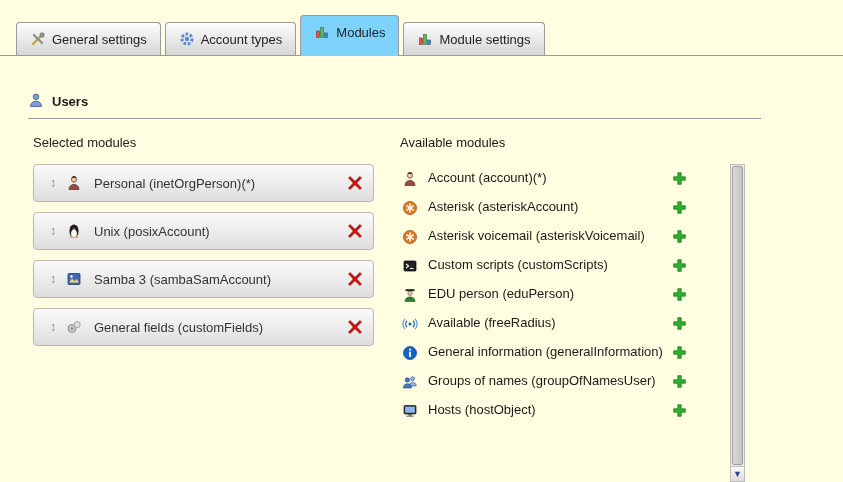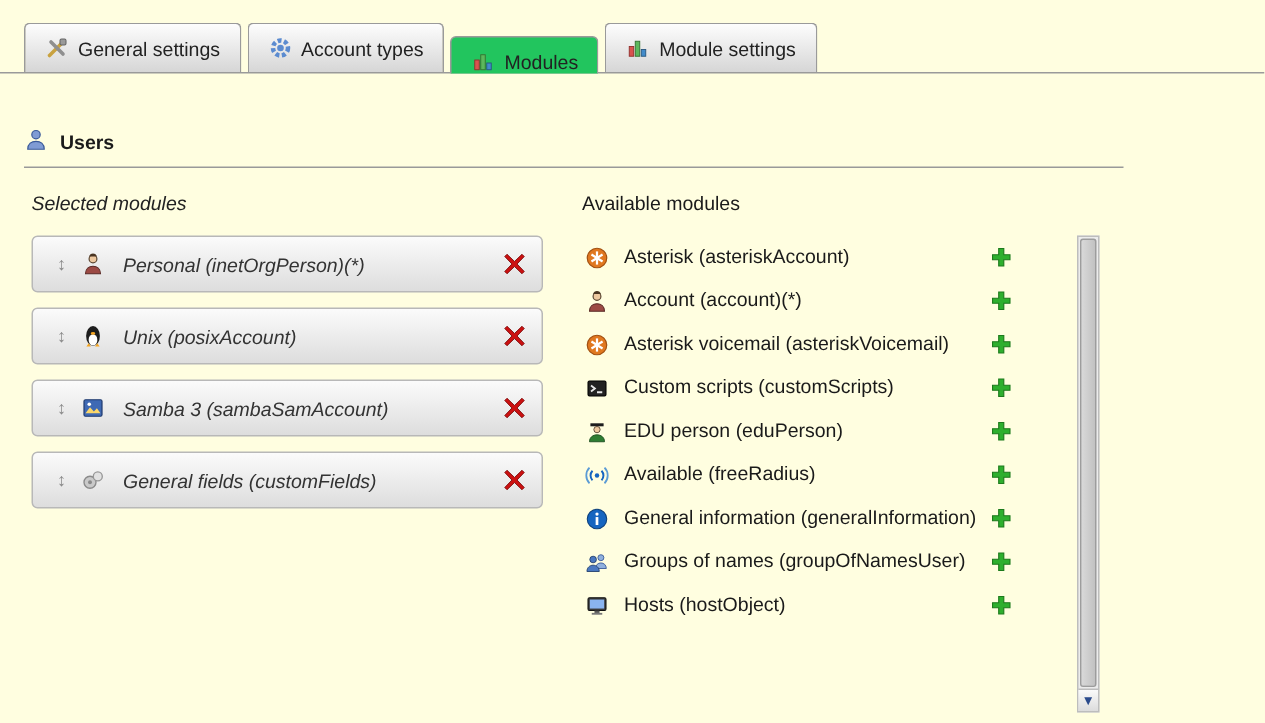--- a/index.html
+++ b/index.html
@@ -19,39 +19,39 @@
   .tab {
     position: relative;
     display: flex; align-items: center; gap: 6px;
     padding: 8px 13px;
     border: 1px solid #9a9a9a; border-bottom: none;
     border-radius: 4px 4px 0 0;
     background: linear-gradient(#fdfdfd, #d6d6d6);
     color: #222; cursor: pointer; white-space: nowrap;
   }
   .tab.active {
-    background: #22c55e;
-    margin-bottom: -1px; padding-bottom: 0;
+    background: #7dd3fc;
+    margin-bottom: -1px; padding-bottom: 16px;
     z-index: 2;
   }
   .tab .ticon { width: 16px; height: 16px; display: inline-block; }
   .tab .ticon svg { display: block; }
   
-  .content { padding: 0 16px; }
+  .content { padding: 0 28px; }
   .section-head {
     display: flex; align-items: center; gap: 8px;
     margin-top: 36px; font-weight: bold;
   }
   .section-rule {
     height: 1px; background: #999; border: none;
     width: 733px; margin-top: 7px;
   }
   
   .cols { display: flex; gap: 26px; margin-top: 16px; }
-  .col-left  { width: 346px; font-style: italic; }
+  .col-left  { width: 346px; }
   .col-right { width: 345px; }
   .col-title { color: #222; margin-left: 5px; }
   
   .sel-list { margin-top: 14px; margin-left: 5px; }
   .sel-row {
     display: flex; align-items: center;
     height: 38px; margin-bottom: 10px; padding: 0 10px;
     border: 1px solid #b8b8b8; border-radius: 4px;
     background: linear-gradient(#fbfbfb, #dddddd);
     cursor: move;
@@ -231,55 +231,55 @@
 
     <div class="col-right">
       <div>Available modules</div>
 
       <div class="avail-box">
         <div class="avail-list">
 
           <div class="avail-row">
             <span class="micon">
               <svg viewBox="0 0 16 16" width="16" height="16">
+                <circle cx="8" cy="4.6" r="2.6" fill="#eec9a0" stroke="#5a4632" stroke-width="0.8"></circle>
+                <path d="M5.4 3 a2.7 2.7 0 0 1 5.2 0 z" fill="#4a3522"></path>
+                <path d="M3 14.5 c0-3.4 2.3-5 5-5 s5 1.6 5 5 z" fill="#9c4a44" stroke="#5a2a26" stroke-width="0.7"></path>
+              </svg>
+            </span>
+            <span class="avail-label">Account (account)(*)</span>
+            <span class="add-btn">
+              <svg viewBox="0 0 16 16" width="15" height="15">
+                <path d="M6.2 1.8 h3.6 v4.4 h4.4 v3.6 h-4.4 v4.4 H6.2 v-4.4 H1.8 V6.2 h4.4 z" fill="#2eaf2e" stroke="#1c7a1c" stroke-width="0.8"></path>
+              </svg>
+            </span>
+          </div>
+
+          <div class="avail-row">
+            <span class="micon">
+              <svg viewBox="0 0 16 16" width="16" height="16">
                 <circle cx="8" cy="8" r="6.5" fill="#e07820" stroke="#a04f10" stroke-width="0.8"></circle>
                 <g stroke="#fff" stroke-width="1.5">
                     <line x1="8" y1="3.6" x2="8" y2="12.4"></line>
                     <line x1="4.3" y1="5.7" x2="11.7" y2="10.3"></line>
                     <line x1="4.3" y1="10.3" x2="11.7" y2="5.7"></line>
                   </g>
               </svg>
             </span>
             <span class="avail-label">Asterisk (asteriskAccount)</span>
             <span class="add-btn">
               <svg viewBox="0 0 16 16" width="15" height="15">
                 <path d="M6.2 1.8 h3.6 v4.4 h4.4 v3.6 h-4.4 v4.4 H6.2 v-4.4 H1.8 V6.2 h4.4 z" fill="#2eaf2e" stroke="#1c7a1c" stroke-width="0.8"></path>
               </svg>
             </span>
           </div>
 
           <div class="avail-row">
             <span class="micon">
               <svg viewBox="0 0 16 16" width="16" height="16">
-                <circle cx="8" cy="4.6" r="2.6" fill="#eec9a0" stroke="#5a4632" stroke-width="0.8"></circle>
-                <path d="M5.4 3 a2.7 2.7 0 0 1 5.2 0 z" fill="#4a3522"></path>
-                <path d="M3 14.5 c0-3.4 2.3-5 5-5 s5 1.6 5 5 z" fill="#9c4a44" stroke="#5a2a26" stroke-width="0.7"></path>
-              </svg>
-            </span>
-            <span class="avail-label">Account (account)(*)</span>
-            <span class="add-btn">
-              <svg viewBox="0 0 16 16" width="15" height="15">
-                <path d="M6.2 1.8 h3.6 v4.4 h4.4 v3.6 h-4.4 v4.4 H6.2 v-4.4 H1.8 V6.2 h4.4 z" fill="#2eaf2e" stroke="#1c7a1c" stroke-width="0.8"></path>
-              </svg>
-            </span>
-          </div>
-
-          <div class="avail-row">
-            <span class="micon">
-              <svg viewBox="0 0 16 16" width="16" height="16">
                 <circle cx="8" cy="8" r="6.5" fill="#e07820" stroke="#a04f10" stroke-width="0.8"></circle>
                 <g stroke="#fff" stroke-width="1.5">
                     <line x1="8" y1="3.6" x2="8" y2="12.4"></line>
                     <line x1="4.3" y1="5.7" x2="11.7" y2="10.3"></line>
                     <line x1="4.3" y1="10.3" x2="11.7" y2="5.7"></line>
                   </g>
               </svg>
             </span>
             <span class="avail-label">Asterisk voicemail (asteriskVoicemail)</span>
             <span class="add-btn">

